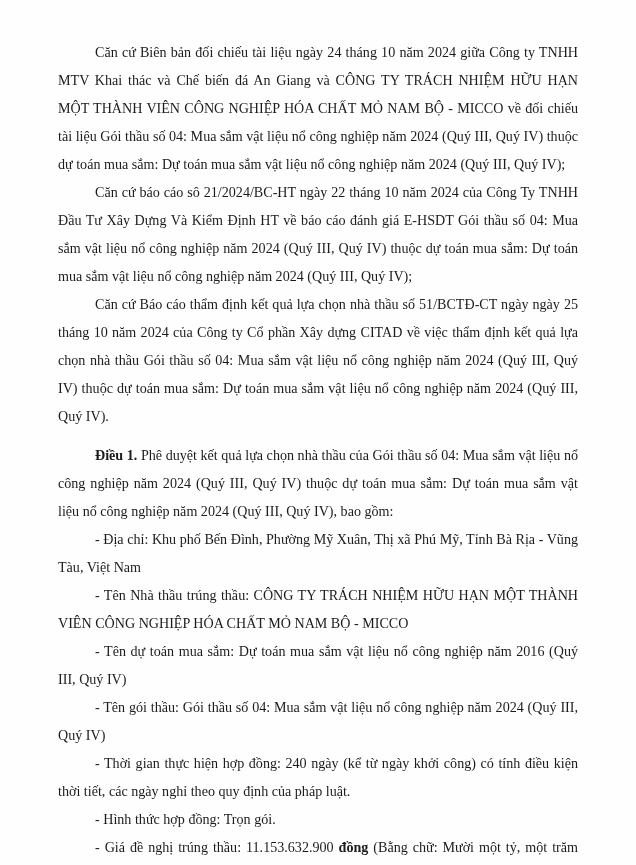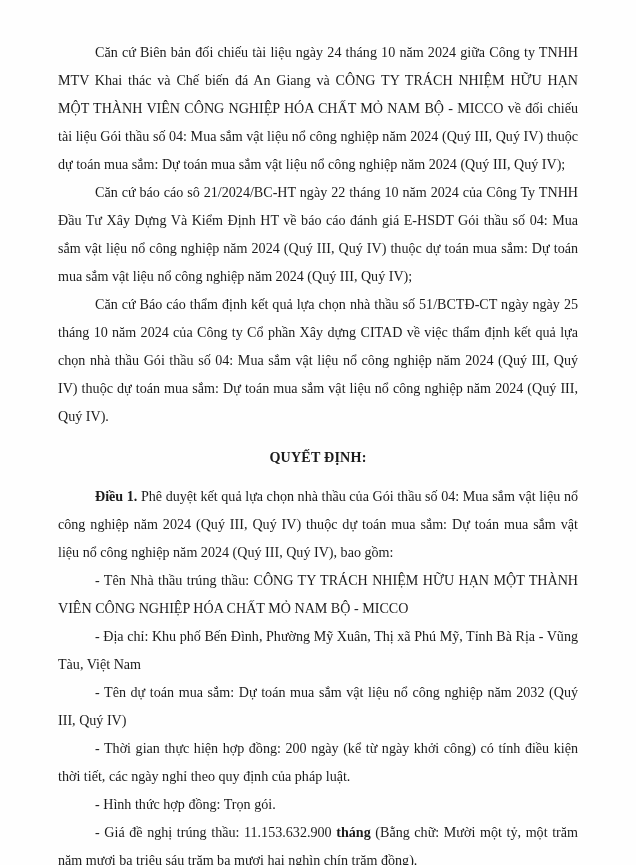--- a/index.html
+++ b/index.html
@@ -74,31 +74,31 @@
 
 <div class="page">
   <div class="doc-body">
 
     <p class="para">Căn cứ Biên bản đối chiếu tài liệu ngày 24 tháng 10 năm 2024 giữa Công ty TNHH MTV Khai thác và Chế biến đá An Giang và CÔNG TY TRÁCH NHIỆM HỮU HẠN MỘT THÀNH VIÊN CÔNG NGHIỆP HÓA CHẤT MỎ NAM BỘ - MICCO về đối chiếu tài liệu Gói thầu số 04: Mua sắm vật liệu nổ công nghiệp năm 2024 (Quý III, Quý IV) thuộc dự toán mua sắm: Dự toán mua sắm vật liệu nổ công nghiệp năm 2024 (Quý III, Quý IV);</p>
 
     <p class="para">Căn cứ báo cáo sô  21/2024/BC-HT  ngày  22 tháng 10 năm 2024 của Công Ty TNHH Đầu Tư Xây Dựng Và Kiểm Định HT về báo cáo đánh giá E-HSDT Gói thầu số 04: Mua sắm vật liệu nổ công nghiệp năm 2024 (Quý III, Quý IV) thuộc dự toán mua sắm: Dự toán mua sắm vật liệu nổ công nghiệp năm 2024 (Quý III, Quý IV);</p>
 
     <p class="para">Căn cứ Báo cáo thẩm định kết quả lựa chọn nhà thầu số 51/BCTĐ-CT ngày ngày 25 tháng 10  năm 2024 của Công ty Cổ phần Xây dựng CITAD về việc thẩm định kết quả lựa chọn nhà thầu Gói thầu số 04: Mua sắm vật liệu nổ công nghiệp năm 2024 (Quý III, Quý IV) thuộc dự toán mua sắm: Dự toán mua sắm vật liệu nổ công nghiệp năm 2024 (Quý III, Quý IV).</p>
 
-    <p class="heading">QUYẾT ĐỊNH:</p>
 
     <p class="article">
       <span class="article-label">Điều 1.</span><span> Phê duyệt kết quả lựa chọn nhà thầu của Gói thầu số 04: Mua sắm vật liệu nổ công nghiệp năm 2024 (Quý III, Quý IV) thuộc dự toán mua sắm: Dự toán mua sắm vật liệu nổ công nghiệp năm 2024 (Quý III, Quý IV), bao gồm:</span>
     </p>
 
     <div class="bullets">
+      <p class="bullet">- Địa chỉ: Khu phố Bến Đình, Phường Mỹ Xuân, Thị xã Phú Mỹ, Tỉnh Bà Rịa - Vũng Tàu, Việt Nam</p>
       <p class="bullet">- Tên Nhà thầu trúng thầu: CÔNG TY TRÁCH NHIỆM HỮU HẠN MỘT THÀNH VIÊN CÔNG NGHIỆP HÓA CHẤT MỎ NAM BỘ - MICCO</p>
-      <p class="bullet">- Địa chỉ: Khu phố Bến Đình, Phường Mỹ Xuân, Thị xã Phú Mỹ, Tỉnh Bà Rịa - Vũng Tàu, Việt Nam</p>
-      <p class="bullet">- Tên dự toán mua sắm: Dự toán mua sắm vật liệu nổ công nghiệp năm 2032 (Quý III, Quý IV)</p>
-      <p class="bullet">- Thời gian thực hiện hợp đồng:  200 ngày (kể từ ngày khởi công) có tính điều kiện thời tiết, các ngày nghỉ theo quy định của pháp luật.</p>
+      <p class="bullet">- Tên dự toán mua sắm: Dự toán mua sắm vật liệu nổ công nghiệp năm 2016 (Quý III, Quý IV)</p>
+      <p class="bullet">- Tên gói thầu: Gói thầu số 04: Mua sắm vật liệu nổ công nghiệp năm 2024 (Quý III, Quý IV)</p>
+      <p class="bullet">- Thời gian thực hiện hợp đồng:  240 ngày (kể từ ngày khởi công) có tính điều kiện thời tiết, các ngày nghỉ theo quy định của pháp luật.</p>
       <p class="bullet">- Hình thức hợp đồng: Trọn gói.</p>
       <p class="bullet">
-        <span>- Giá đề nghị trúng thầu: 11.153.632.900 </span><span class="strong">tháng</span><span> (Bằng chữ: Mười một tỷ, một trăm năm mươi ba triệu sáu trăm ba mươi hai nghìn chín trăm đồng).</span>
+        <span>- Giá đề nghị trúng thầu: 11.153.632.900 </span><span class="strong">đồng</span><span> (Bằng chữ: Mười một tỷ, một trăm năm mươi ba triệu sáu trăm ba mươi hai nghìn chín trăm đồng).</span>
       </p>
     </div>
 
   </div>
 </div>
 
 </body></html>

